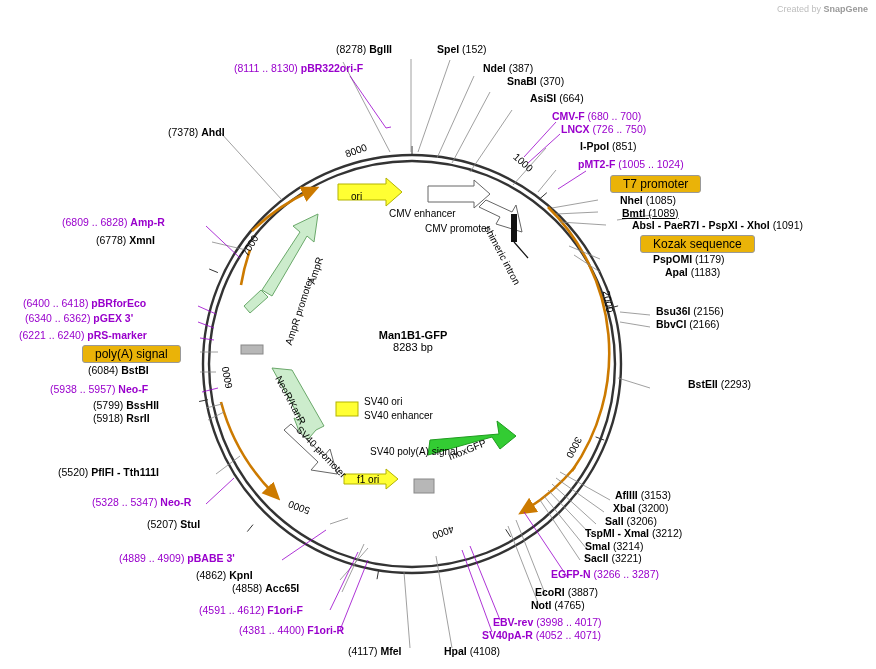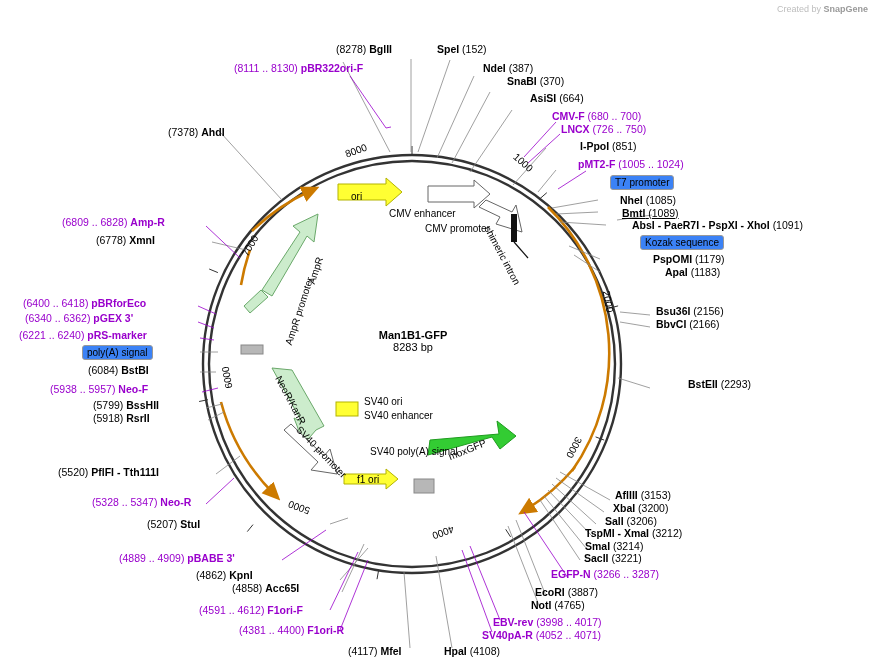--- a/index.html
+++ b/index.html
@@ -3,21 +3,21 @@
 <meta charset="utf-8">
 <style>
   html,body{margin:0;padding:0;background:#ffffff;}
   body{width:876px;height:669px;position:relative;font-family:"Liberation Sans",sans-serif;overflow:hidden;}
   .abs{position:absolute;}
   .lbl{font-size:10.5px;color:#000;white-space:nowrap;}
   .lbl b{font-weight:bold;}
   .pos{color:#000;font-weight:normal;}
   .purple{color:#9900cc;}
   .feat{font-size:10px;color:#000;white-space:nowrap;}
-  .boxed{border:1px solid #999;background:#3b82f6;border-radius:3px;padding:1px 4px;font-size:10px;white-space:nowrap;}
+  .boxed{border:1px solid #999;background:#eab308;border-radius:3px;padding:1px 12px;font-size:12px;white-space:nowrap;}
   .credit{position:absolute;right:8px;top:4px;font-size:9px;color:#bdbdbd;white-space:nowrap;}
   .credit .sg{color:#9a9a9a;font-weight:bold;}
   svg{position:absolute;left:0;top:0;}
   .ttl{font-weight:bold;font-size:11px;}
   .sub{font-size:11px;}
 </style>
 </head>
 <body>
 
 <svg width="876" height="669">

